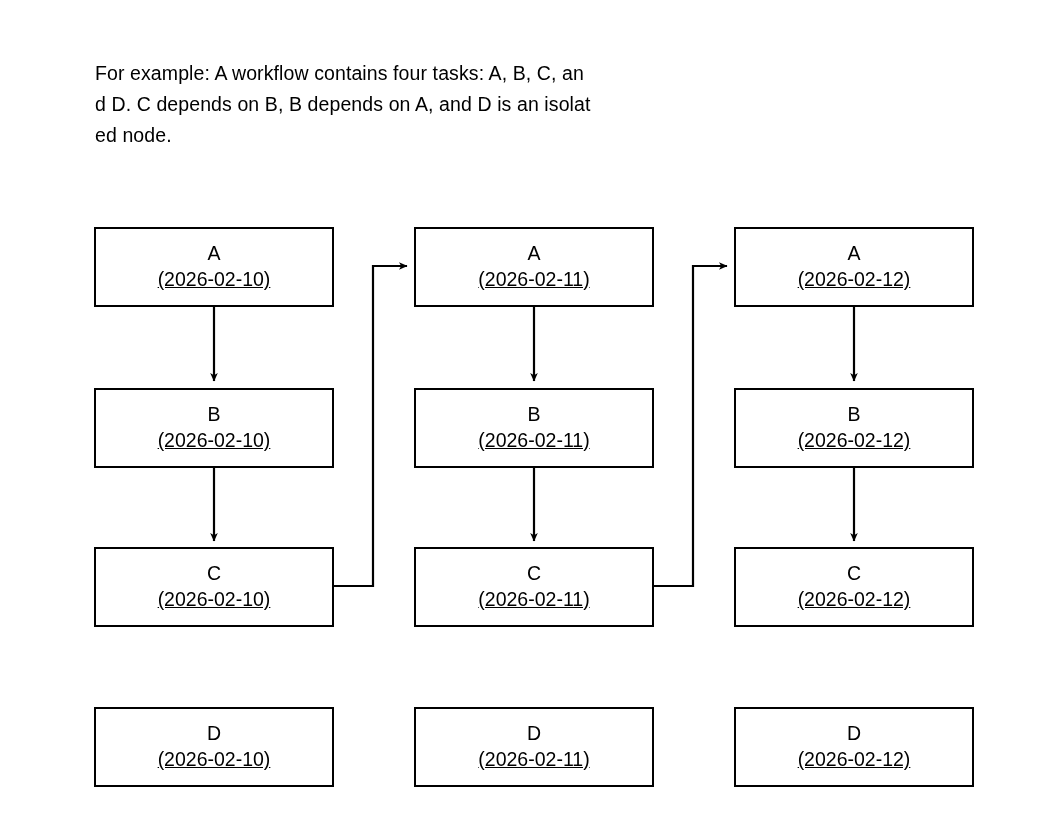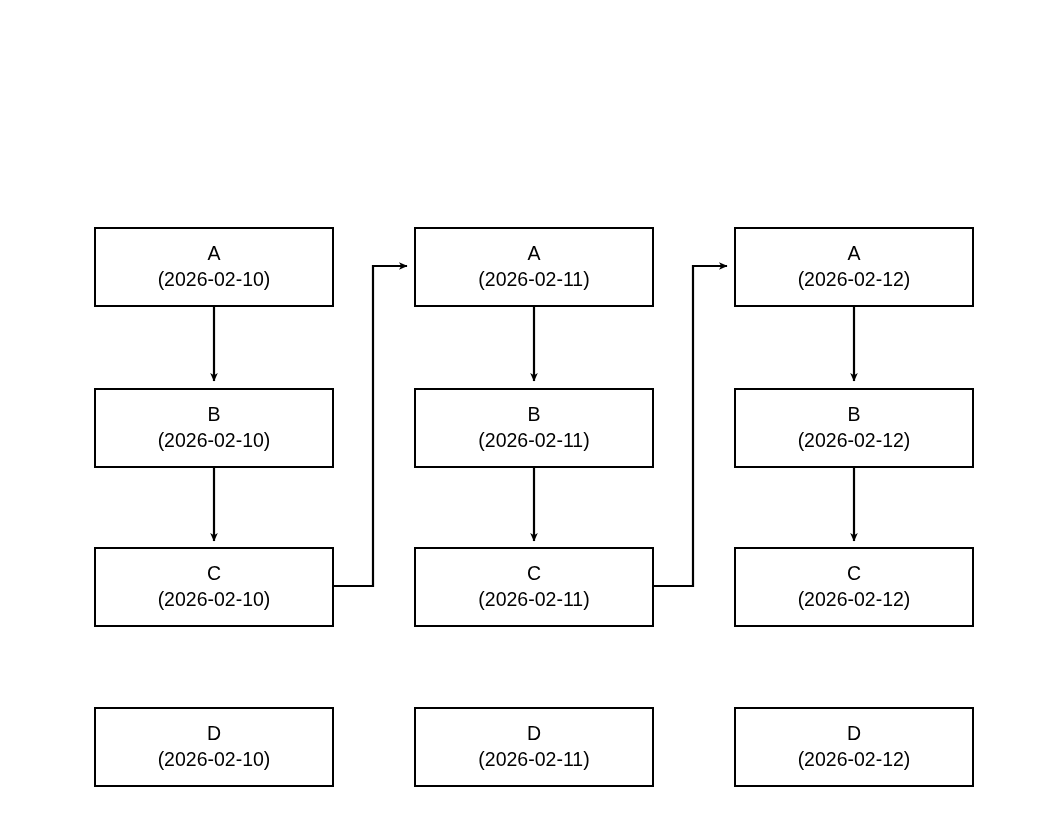--- a/index.html
+++ b/index.html
@@ -52,27 +52,31 @@
     justify-content: center;
     color: #000000;
   }
   .node-label {
     font-size: 19.5px;
     line-height: 25px;
   }
   .node-date {
     font-size: 19.5px;
     line-height: 27px;
+    text-decoration: underline;
   }
 </style>
 </head>
 <body>
 
 <div id="canvas">
 
+  <div id="caption">For example: A workflow contains four tasks: A, B, C, an
+d D. C depends on B, B depends on A, and D is an isolat
+ed node.</div>
 
   <svg id="wires" viewBox="0 0 1044 834" width="1044" height="834" xmlns="http://www.w3.org/2000/svg">
     <defs>
       <marker id="ah" markerWidth="11" markerHeight="11" refX="8.4" refY="4.0" orient="auto" markerUnits="userSpaceOnUse">
         <path d="M0.4,0.2 L9.0,4.0 L0.4,7.8 L2.6,4.0 Z" fill="#000000"></path>
       </marker>
     </defs>
 
     <g>
       <line x1="214" y1="307" x2="214" y2="381" stroke="#000000" stroke-width="2.2" marker-end="url(#ah)"></line>

